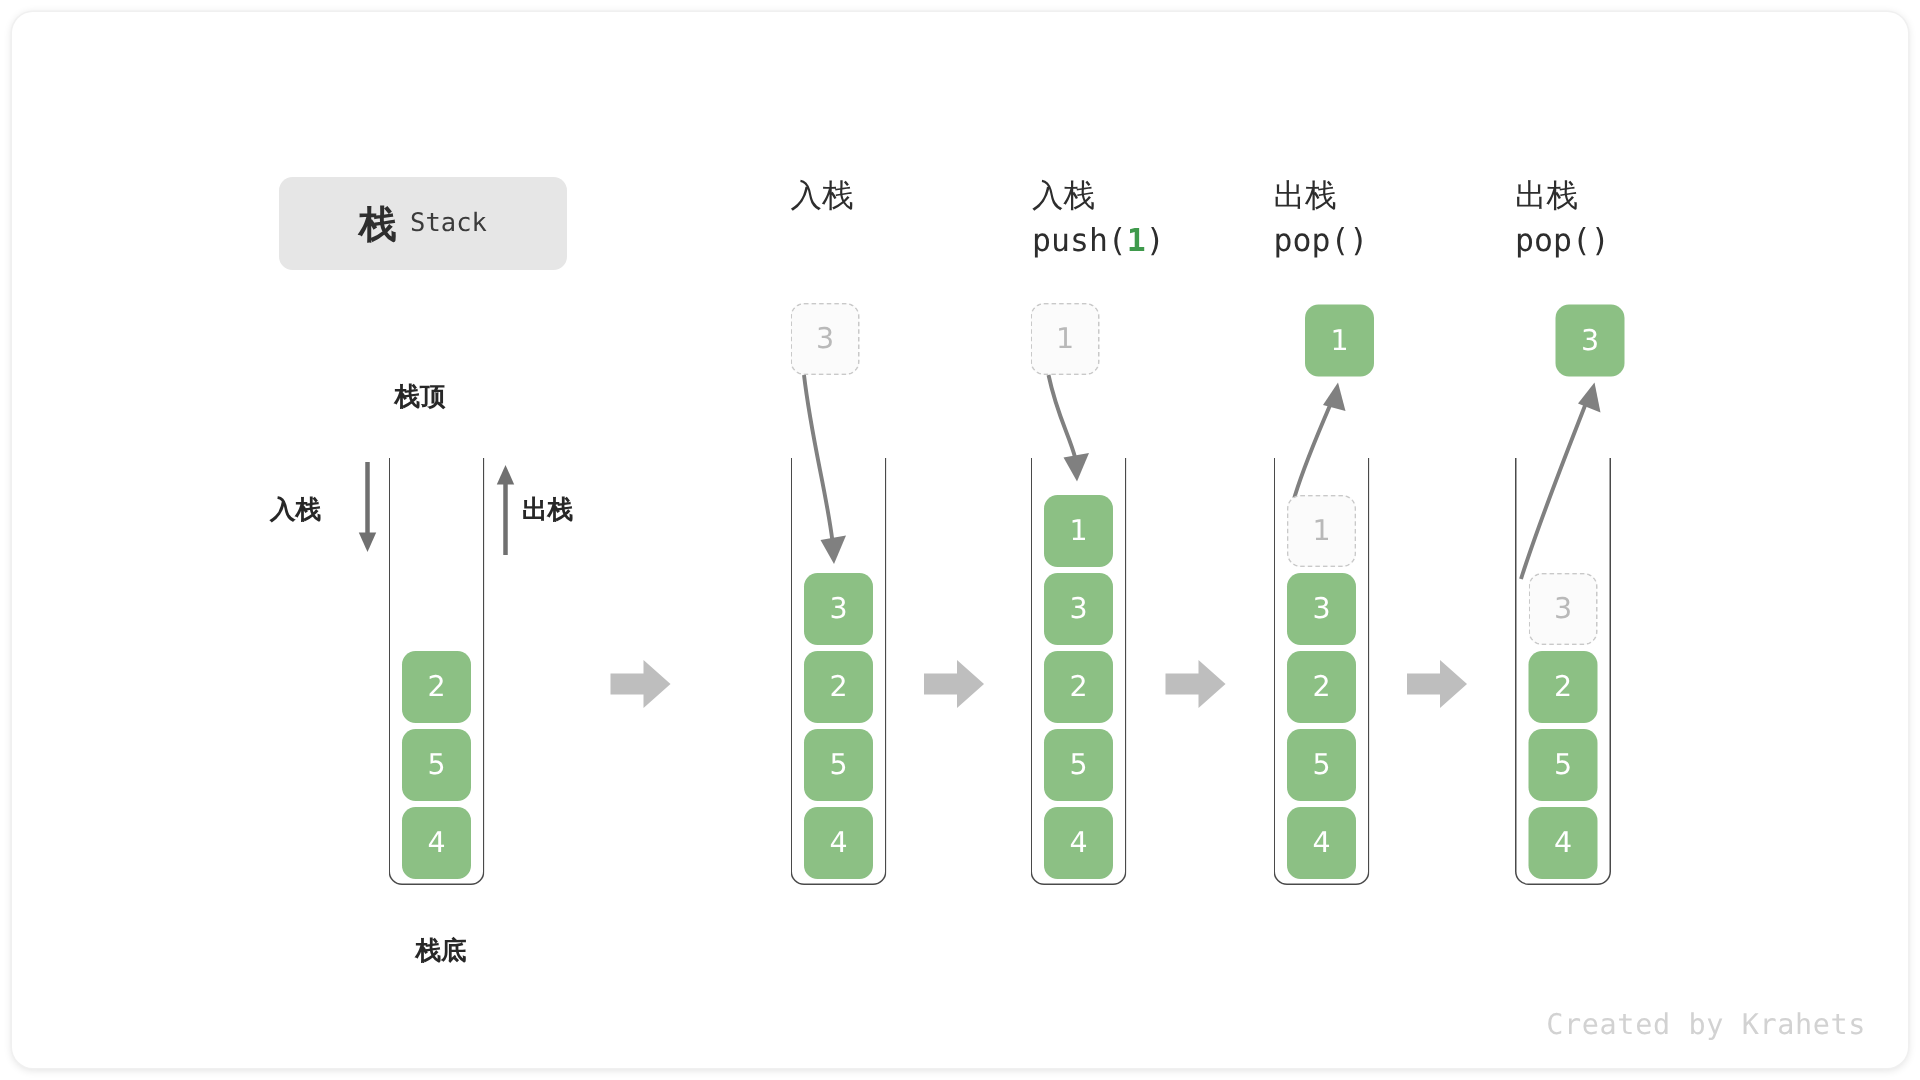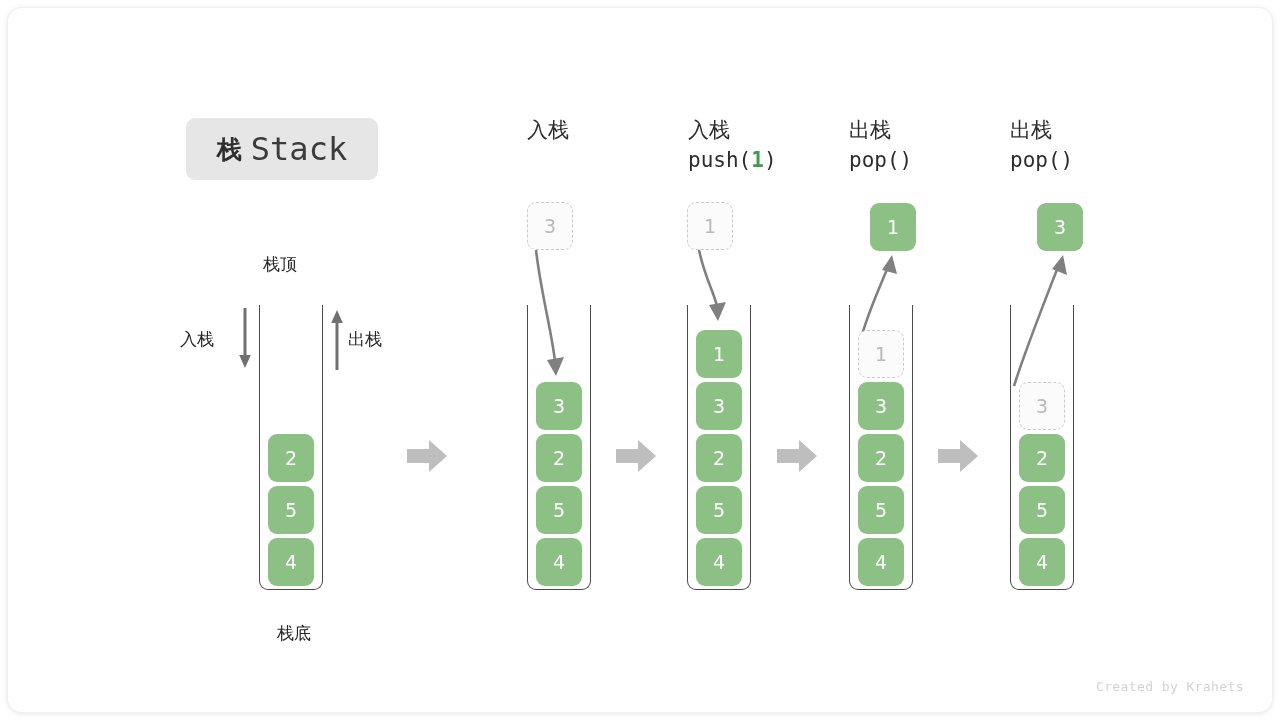--- a/index.html
+++ b/index.html
@@ -41,29 +41,29 @@
   }
   #title-pill .t-cn {
     font-family: "DejaVu Sans", "Liberation Sans", sans-serif;
     font-weight: bold;
     font-size: 25px;
     color: #2e2e2e;
     letter-spacing: 0px;
   }
   #title-pill .t-en {
     font-family: "DejaVu Sans Mono", "Liberation Mono", monospace;
-    font-size: 32px;
+    font-size: 17px;
     color: #3b3b3b;
     margin-left: 9px;
   }
 
   
   .cn-bold {
     font-family: "DejaVu Sans", "Liberation Sans", sans-serif;
-    font-weight: normal;
+    font-weight: bold;
     font-size: 17px;
     color: #272727;
     white-space: nowrap;
   }
 
   #label-top {
     position: absolute;
     left: 255px;
     top: 245px;
   }
@@ -189,21 +189,21 @@
     height: 62px;
   }
 
   svg { display: block; overflow: visible; }
 
   #credit {
     position: absolute;
     right: 28px;
     bottom: 18px;
     font-family: "DejaVu Sans Mono", "Liberation Mono", monospace;
-    font-size: 13px;
+    font-size: 19px;
     color: #d2d2d2;
     letter-spacing: 0.4px;
   }
 </style>
 </head>
 <body>
 
 <div id="canvas">
 
   <div id="title-pill">

